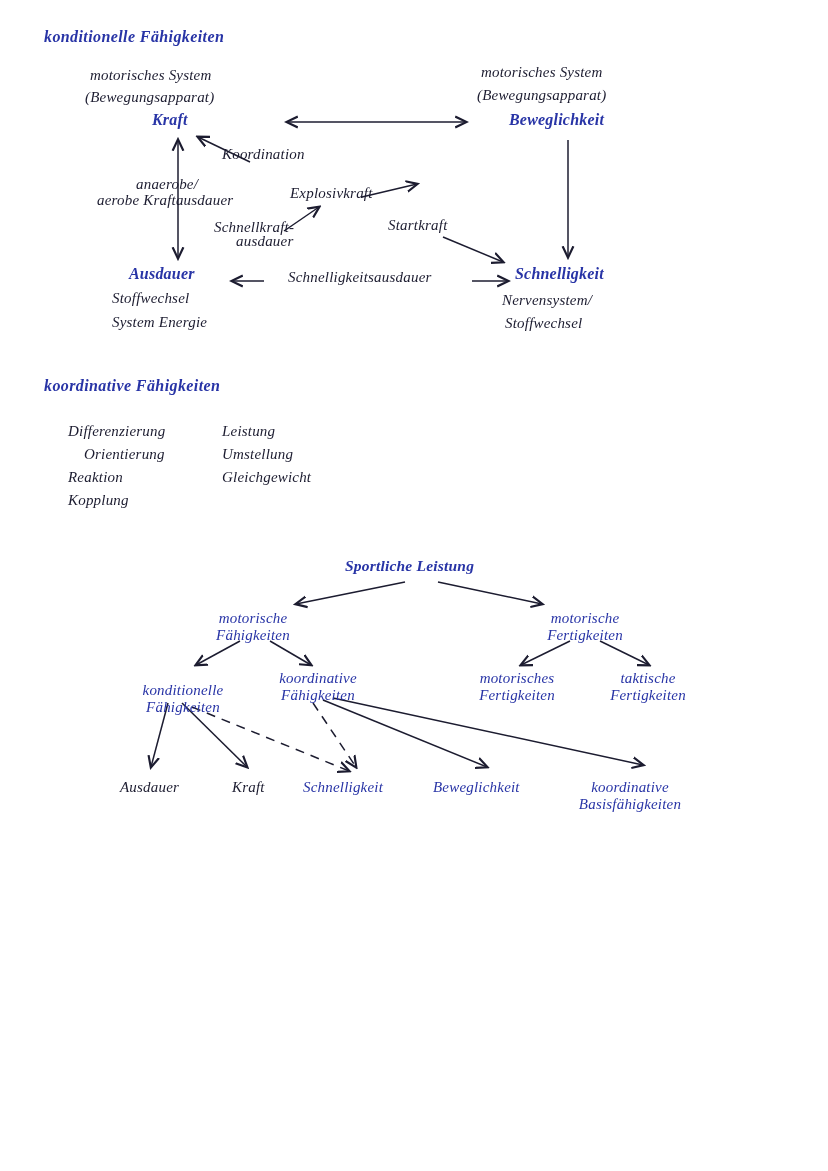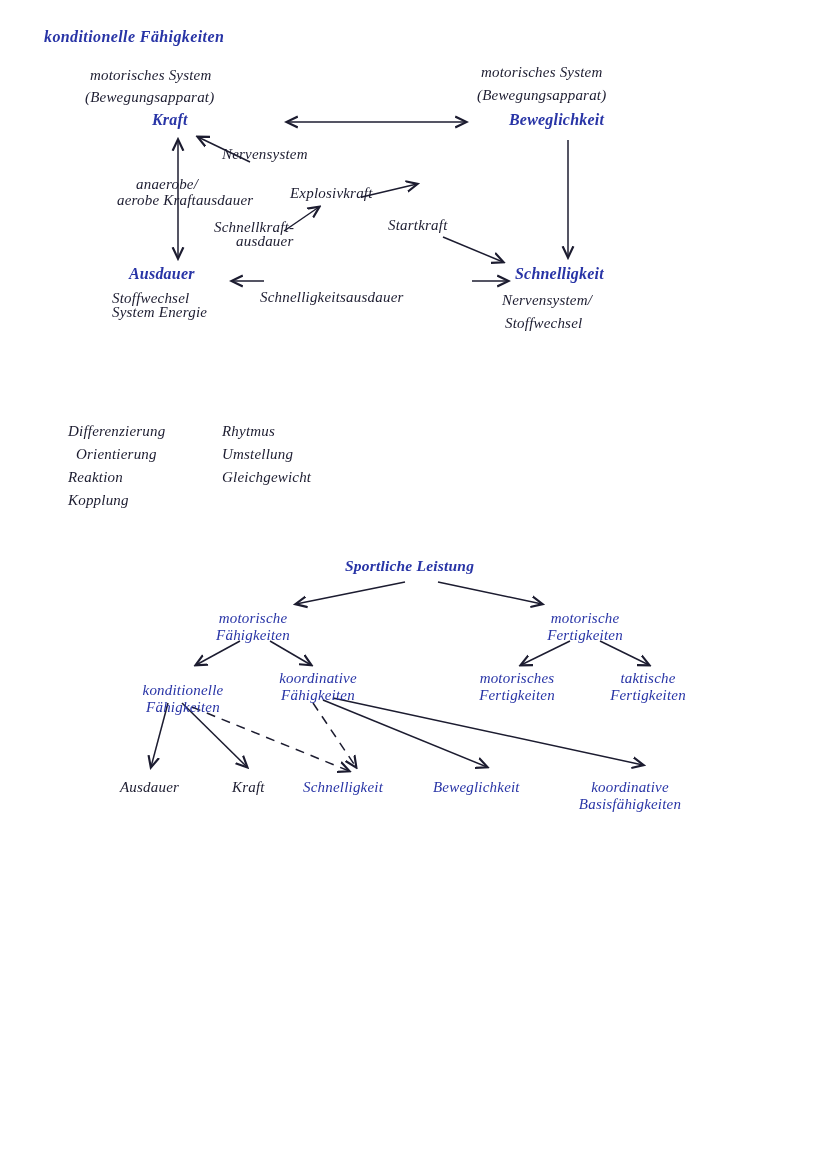--- a/index.html
+++ b/index.html
@@ -55,42 +55,43 @@
   <div class="lbl heading" style="left:44px; top:28px;">konditionelle Fähigkeiten</div>
 
   <div class="lbl" style="left:90px; top:67px;">motorisches System</div>
   <div class="lbl" style="left:85px; top:89px;">(Bewegungsapparat)</div>
   <div class="lbl blue term" style="left:152px; top:111px;">Kraft</div>
 
   <div class="lbl" style="left:481px; top:64px;">motorisches System</div>
   <div class="lbl" style="left:477px; top:87px;">(Bewegungsapparat)</div>
   <div class="lbl blue term" style="left:509px; top:111px;">Beweglichkeit</div>
 
-  <div class="lbl" style="left:222px; top:146px;">Nervensystem</div>
+  <div class="lbl" style="left:222px; top:146px;">Koordination</div>
   <div class="lbl" style="left:136px; top:176px;text-align:center;">anaerobe/</div>
-  <div class="lbl" style="left:97px; top:192px;margin-left:20px;">aerobe Kraftausdauer</div>
+  <div class="lbl" style="left:97px; top:192px;">aerobe Kraftausdauer</div>
   <div class="lbl" style="left:290px; top:185px;">Explosivkraft</div>
   <div class="lbl" style="left:214px; top:219px;">Schnellkraft-</div>
   <div class="lbl" style="left:236px; top:233px;">ausdauer</div>
   <div class="lbl" style="left:388px; top:217px;">Startkraft</div>
 
   <div class="lbl blue term" style="left:129px; top:265px;">Ausdauer</div>
-  <div class="lbl" style="left:260px; top:269px;margin-top:20px;">Schnelligkeitsausdauer</div>
+  <div class="lbl" style="left:288px; top:269px;">Schnelligkeitsausdauer</div>
   <div class="lbl blue term" style="left:515px; top:265px;">Schnelligkeit</div>
 
   <div class="lbl" style="left:112px; top:290px;text-align:center;">Stoffwechsel</div>
-  <div class="lbl" style="left:112px; top:304px;">System Energie</div>
+  <div class="lbl" style="left:112px; top:314px;">System Energie</div>
   <div class="lbl" style="left:502px; top:292px;">Nervensystem/</div>
   <div class="lbl" style="left:505px; top:315px;">Stoffwechsel</div>
 
+  <div class="lbl heading" style="left:44px; top:377px;">koordinative Fähigkeiten</div>
   <div class="lbl" style="left:68px; top:423px;">Differenzierung</div>
-  <div class="lbl" style="left:76px; top:446px;">Orientierung</div>
+  <div class="lbl" style="left:84px; top:446px;">Orientierung</div>
   <div class="lbl" style="left:68px; top:469px;">Reaktion</div>
   <div class="lbl" style="left:68px; top:492px;">Kopplung</div>
-  <div class="lbl" style="left:222px; top:423px;">Rhytmus</div>
+  <div class="lbl" style="left:222px; top:423px;">Leistung</div>
   <div class="lbl" style="left:222px; top:446px;">Umstellung</div>
   <div class="lbl" style="left:222px; top:469px;">Gleichgewicht</div>
 
   <div class="lbl blue term" style="left:345px; top:557px; font-size:15.5px;">Sportliche Leistung</div>
 
   <div class="lbl blue node" style="left:173px; top:610px; width:160px;">
     <div>motorische</div>
     <div>Fähigkeiten</div>
   </div>
   <div class="lbl blue node" style="left:505px; top:610px; width:160px;">

